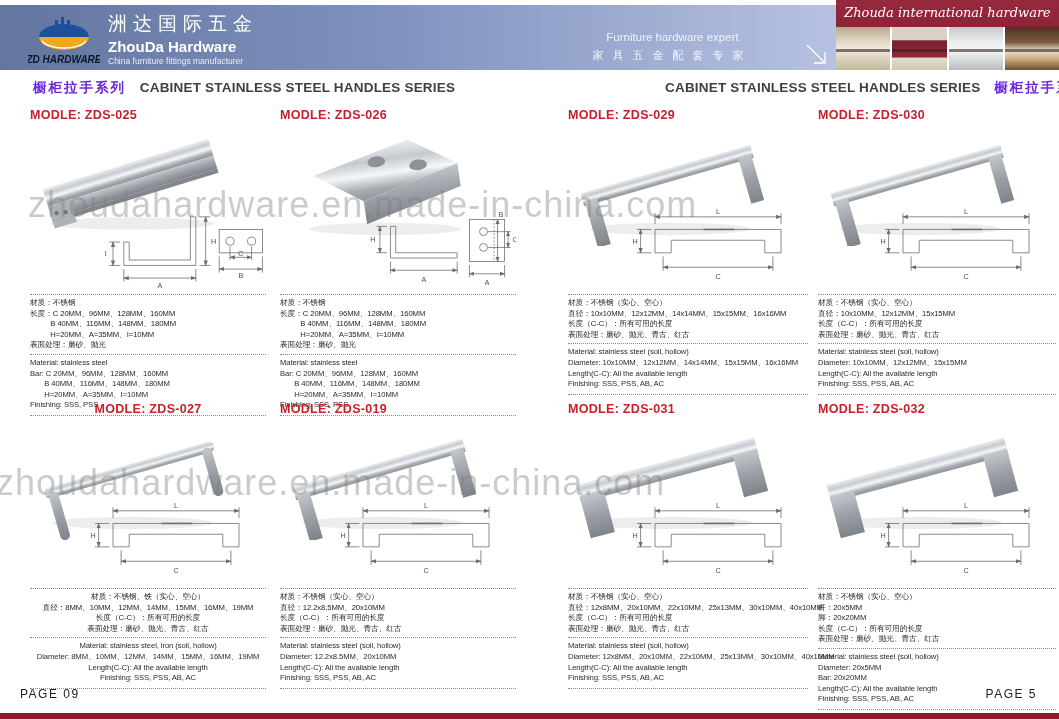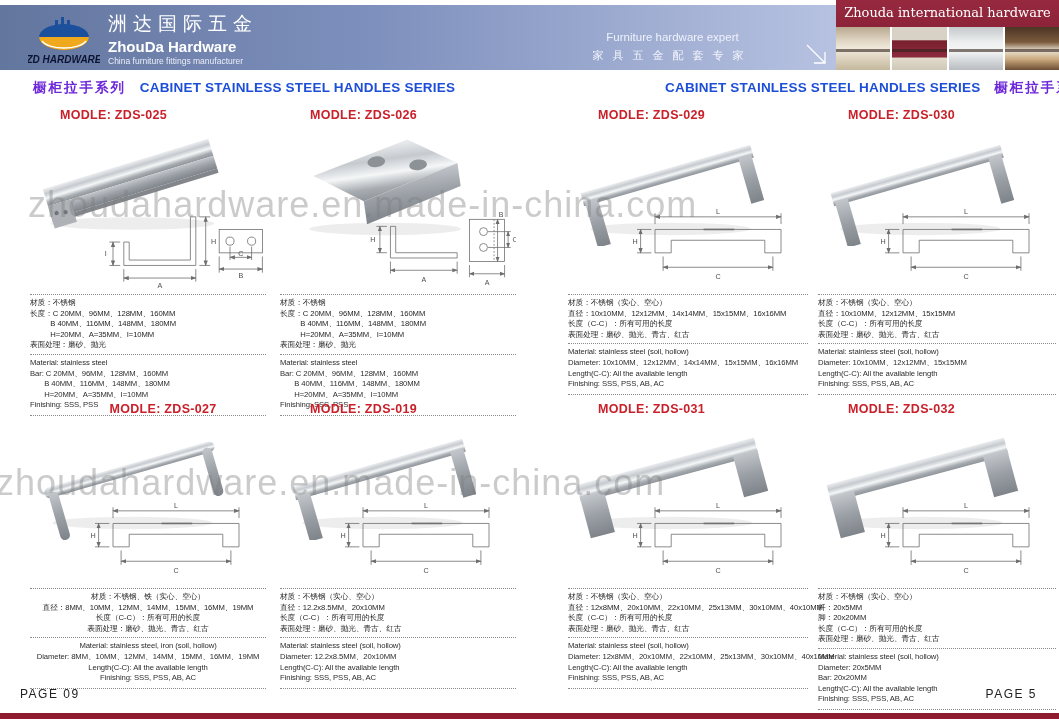--- a/index.html
+++ b/index.html
@@ -13,47 +13,47 @@
   .brand{position:absolute;left:108px;top:6px;color:#fff;}
   .brand-zh{font-size:19px;letter-spacing:6px;font-weight:400;}
   .brand-en{font-size:15px;font-weight:700;margin-top:1px;}
   .brand-sub{font-size:8.5px;color:#e9edf8;margin-top:1px;}
   .slogan{position:absolute;left:545px;top:26px;width:255px;text-align:center;color:#eef2fb;}
   .slogan-en{font-size:11.5px;}
   .slogan-zh{font-size:11px;letter-spacing:9px;margin-top:5px;color:#f3f5fc;}
   .arrow-ico{position:absolute;left:805px;top:38px;}
   .corner{position:absolute;left:836px;top:0;width:223px;height:70px;
           background:linear-gradient(180deg,#97293f 0%,#7c1a2d 100%);}
-  .script-txt{font-family:"DejaVu Serif",serif;color:#fff;
+  .script-txt{font-family:"DejaVu Serif",serif;font-style:italic;color:#fff;
               font-size:13px;text-align:center;padding-top:5px;white-space:nowrap;}
   .kitchens{position:absolute;left:0;top:27px;width:223px;height:43px;display:flex;gap:2px;background:#fff;}
   .kthumb{flex:1;position:relative;overflow:hidden;}
   .kthumb::after{content:"";position:absolute;left:0;right:0;top:52%;height:3px;background:rgba(50,34,26,.6);}
   .k1{background:linear-gradient(180deg,#b8a88f 0%,#ded3c1 30%,#f1ebdd 52%,#e0d6c2 70%,#c4b89d 100%);}
   .k2{background:linear-gradient(180deg,#d8d2c6 0%,#d8d2c6 30%,#79202f 32%,#8c2b3c 70%,#e2dccd 72%,#cfc8b8 100%);}
   .k3{background:linear-gradient(180deg,#c6c9cc 0%,#eceeef 35%,#f6f7f7 55%,#d9dcde 75%,#b8bcc0 100%);}
   .k4{background:linear-gradient(180deg,#4c3525 0%,#7a5a3c 35%,#e8e2d2 55%,#caa97e 75%,#6d4e33 100%);}
 
   
   .page-title{position:absolute;top:79px;font-size:13.5px;font-weight:700;white-space:nowrap;}
   .t-zh{color:#6d28d9;letter-spacing:2px;}
-  .t-en{color:#1d4ed8;letter-spacing:.2px;}
+  .t-en{color:#404040;letter-spacing:.2px;}
   .title-left{left:33px;}
   .title-right{left:665px;}
   .title-gap{display:inline-block;width:10px;}
 
   
   .wm{position:absolute;white-space:nowrap;font-size:36px;letter-spacing:1px;
       color:rgba(125,125,125,.40);z-index:6;pointer-events:none;}
   .wm1{left:28px;top:184px;}
   .wm2{left:-4px;top:462px;}
 
   
   .product-card{position:absolute;}
-  .model{color:#c9202a;font-weight:700;font-size:12.5px;letter-spacing:.3px;height:16px;margin-left:30px;}
+  .model{color:#c9202a;font-weight:700;font-size:12.5px;letter-spacing:.3px;height:16px;}
   .figure{position:relative;height:170px;}
   .photo{position:absolute;left:0;top:4px;}
   .draw{position:absolute;right:0;bottom:0;}
   .draw text{font-family:"Liberation Sans",sans-serif;font-size:8px;fill:#4d4d4d;}
   .specs{border-top:1.5px dotted #8a8a8a;border-bottom:1.5px dotted #8a8a8a;padding:3px 0 4px;}
   .dots{border-top:1.5px dotted #8a8a8a;margin:3px 0;}
   .spec-line{white-space:pre;font-size:7.7px;line-height:10.6px;color:#1f1f1f;letter-spacing:-0.1px;}
   .en .spec-line{color:#2c2c2c;}
 
   

